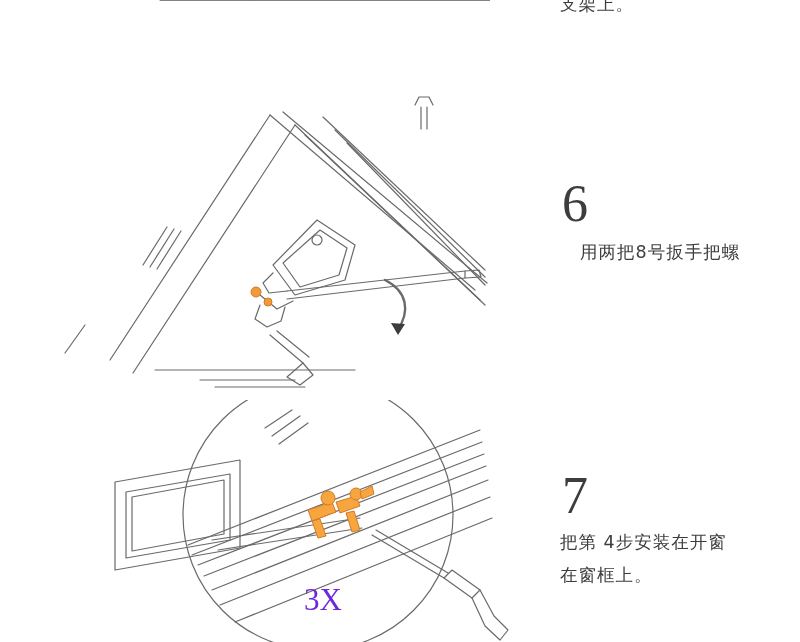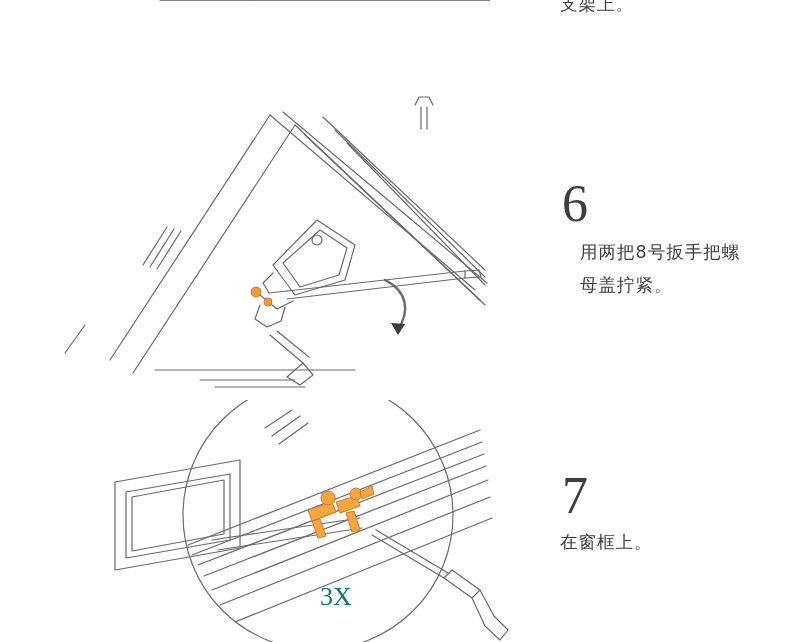--- a/index.html
+++ b/index.html
@@ -41,23 +41,23 @@
     line-height: 33px;
     color: #3d3d3d;
     letter-spacing: 1px;
   }
   .illus {
     position: absolute;
   }
   .badge-3x {
     position: absolute;
     font-family: "Liberation Serif", serif;
-    font-size: 26px;
-    color: #0f766e;
-    left: 320px;
+    font-size: 31px;
+    color: #6d28d9;
+    left: 304px;
     top: 582px;
   }
 </style>
 </head>
 <body>
 
 <div id="page">
 
   <svg class="illus" style="left:60px; top:-36px;" width="460" height="90" viewBox="0 0 460 90">
     <g fill="none" stroke="#5a5a5a" stroke-width="1.1">
@@ -130,21 +130,20 @@
     </g>
     <g fill="#f29a3a" stroke="#d4792a" stroke-width="1">
       <circle cx="201" cy="197" r="5"></circle>
       <circle cx="213" cy="207" r="4"></circle>
     </g>
   </svg>
 
   <div class="step-num" style="left:562px; top:178px;">6</div>
   <div class="step-text" style="left:560px; top:236px;margin-left:20px;">
     <div>用两把8号扳手把螺</div>
-    <div>母盖拧紧。</div>
   </div>
 
   <svg class="illus" style="left:60px; top:400px;" width="460" height="250" viewBox="0 0 460 250">
     <g fill="none" stroke="#6a6a6a" stroke-width="1.2" stroke-linejoin="round" stroke-linecap="round">
 
       <circle cx="258" cy="115" r="135"></circle>
 
       <path d="M205 28 L232 10"></path>
       <path d="M212 36 L240 16"></path>
       <path d="M219 44 L248 23"></path>
@@ -178,16 +177,17 @@
       <circle cx="268" cy="98" r="7"></circle>
       <circle cx="296" cy="94" r="6"></circle>
       <path d="M300 92 L312 86 L314 94 L302 99 Z"></path>
     </g>
   </svg>
 
   <div class="badge-3x">3X</div>
 
   <div class="step-num" style="left:562px; top:470px;">7</div>
   <div class="step-text" style="left:560px; top:526px;">
+    <div>把第 4步安装在开窗</div>
     <div>在窗框上。</div>
   </div>
 
 </div>
 
 </body></html>

